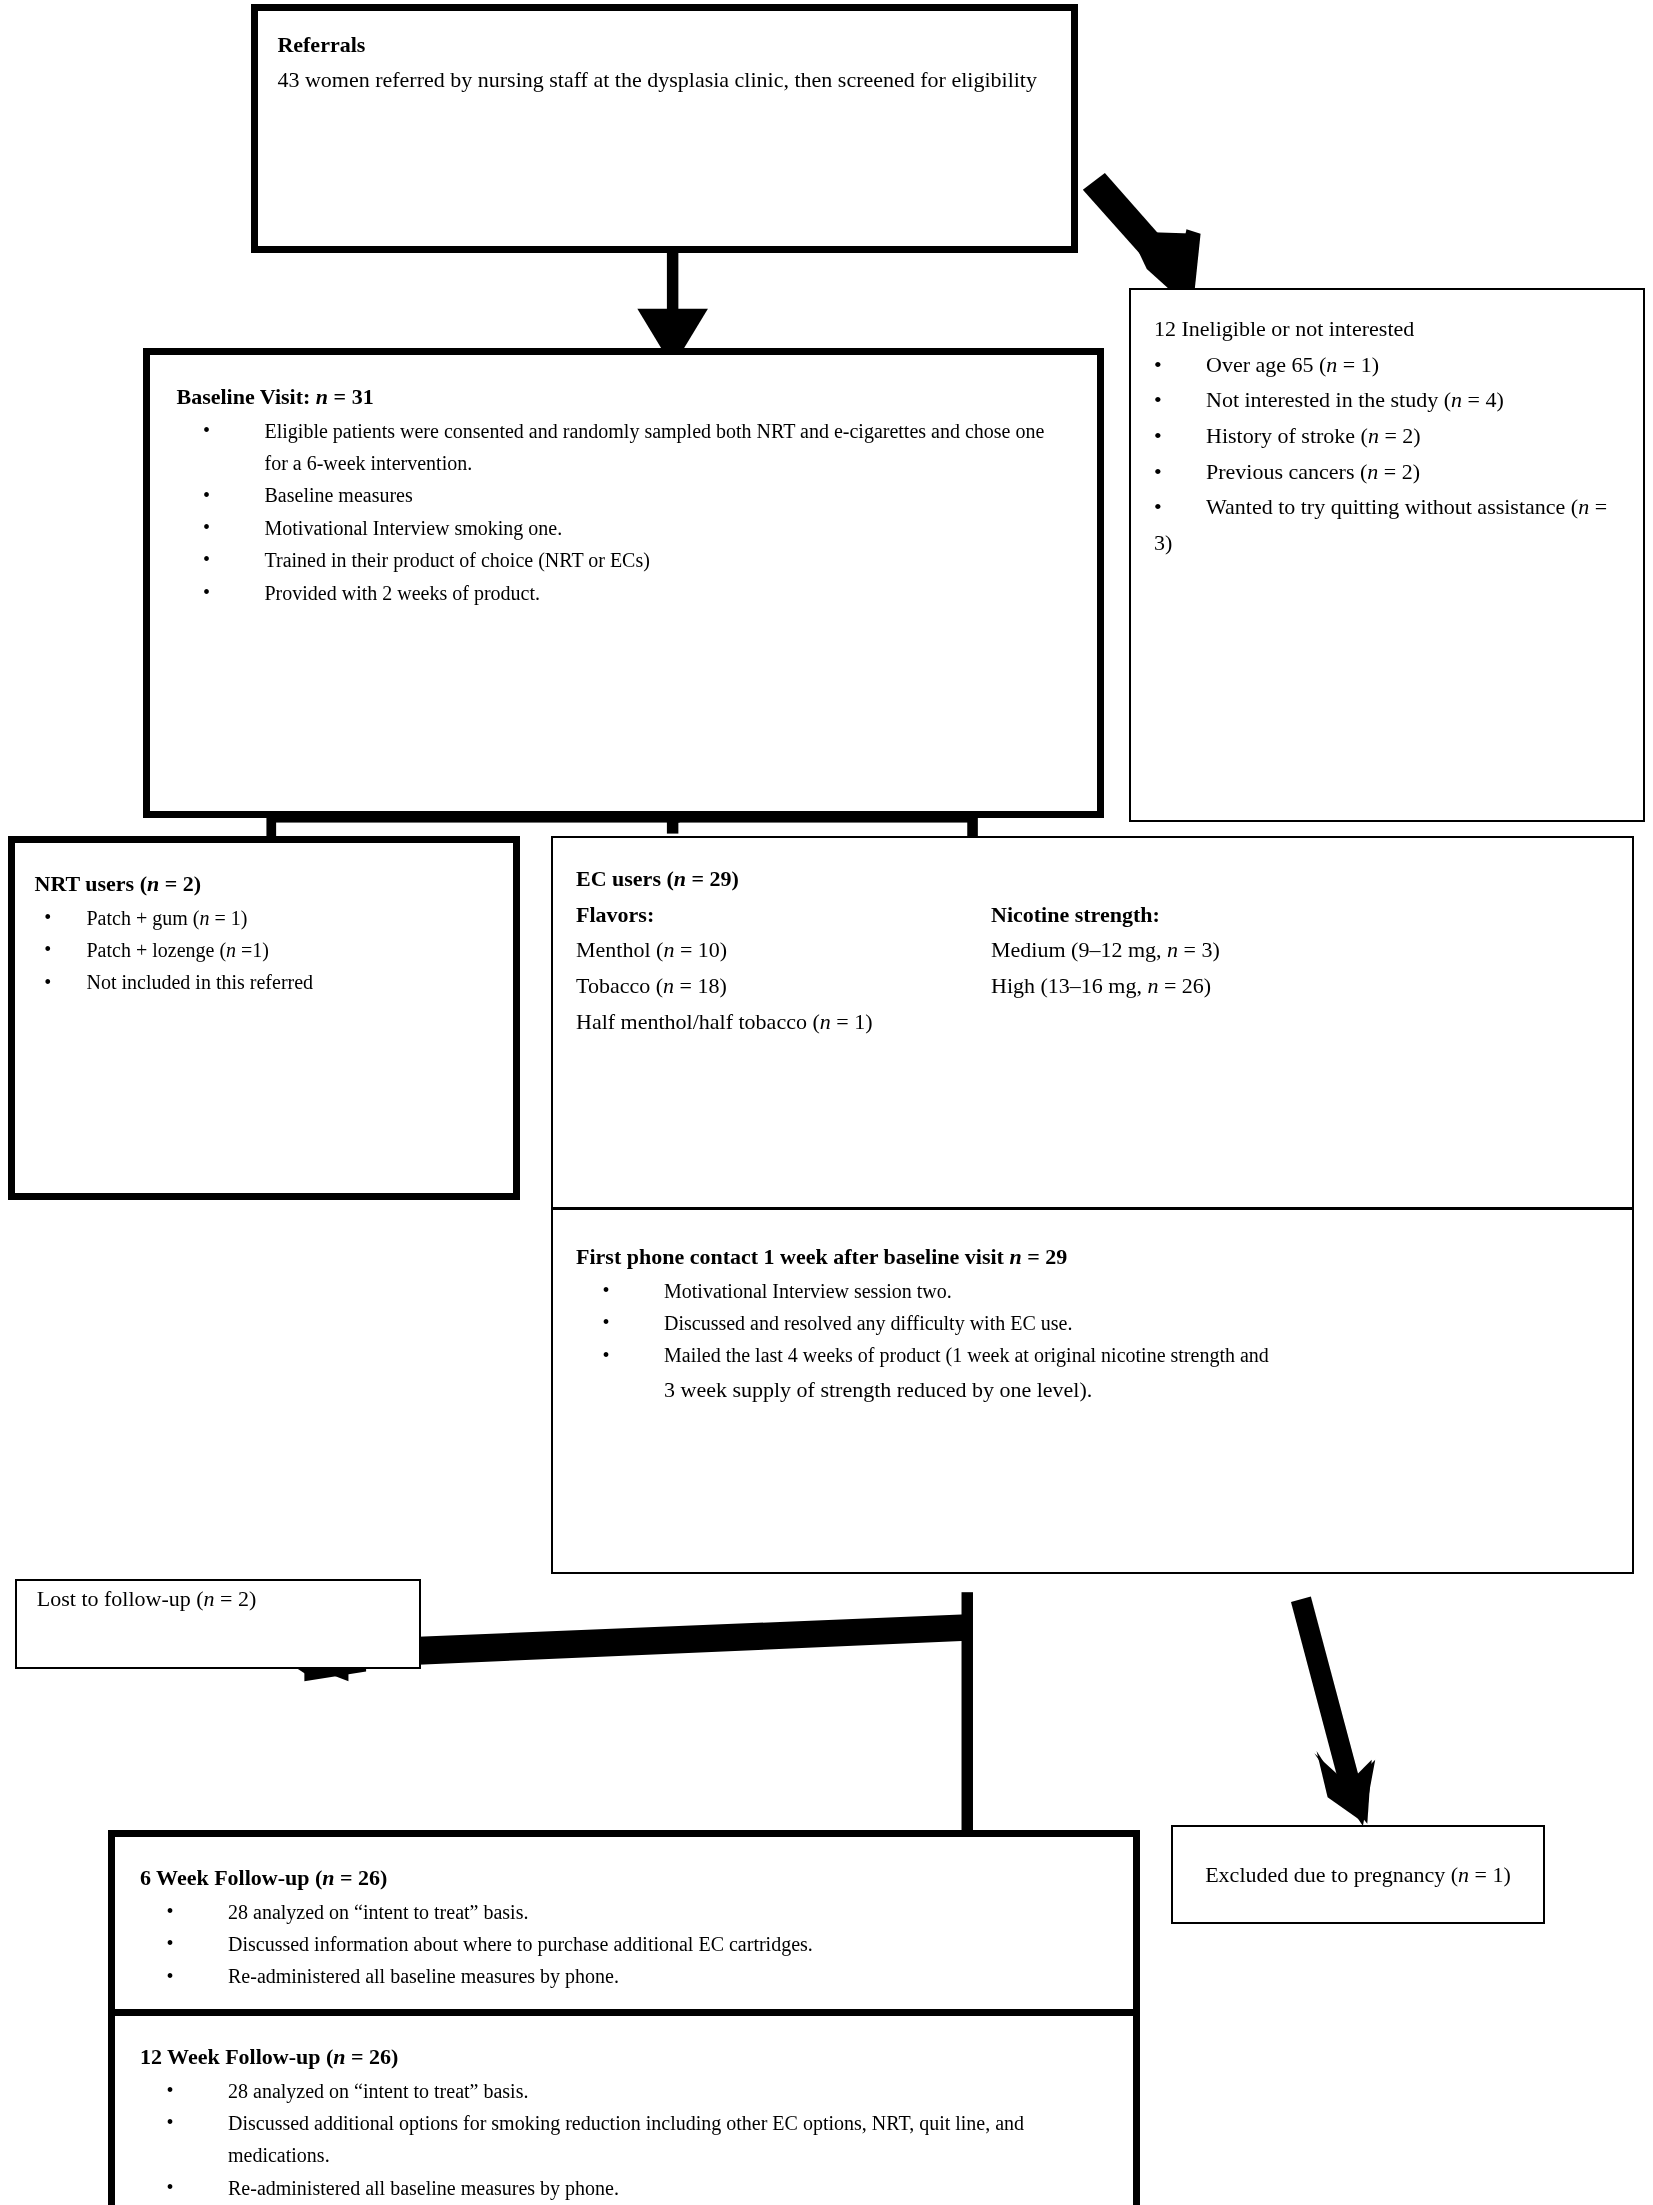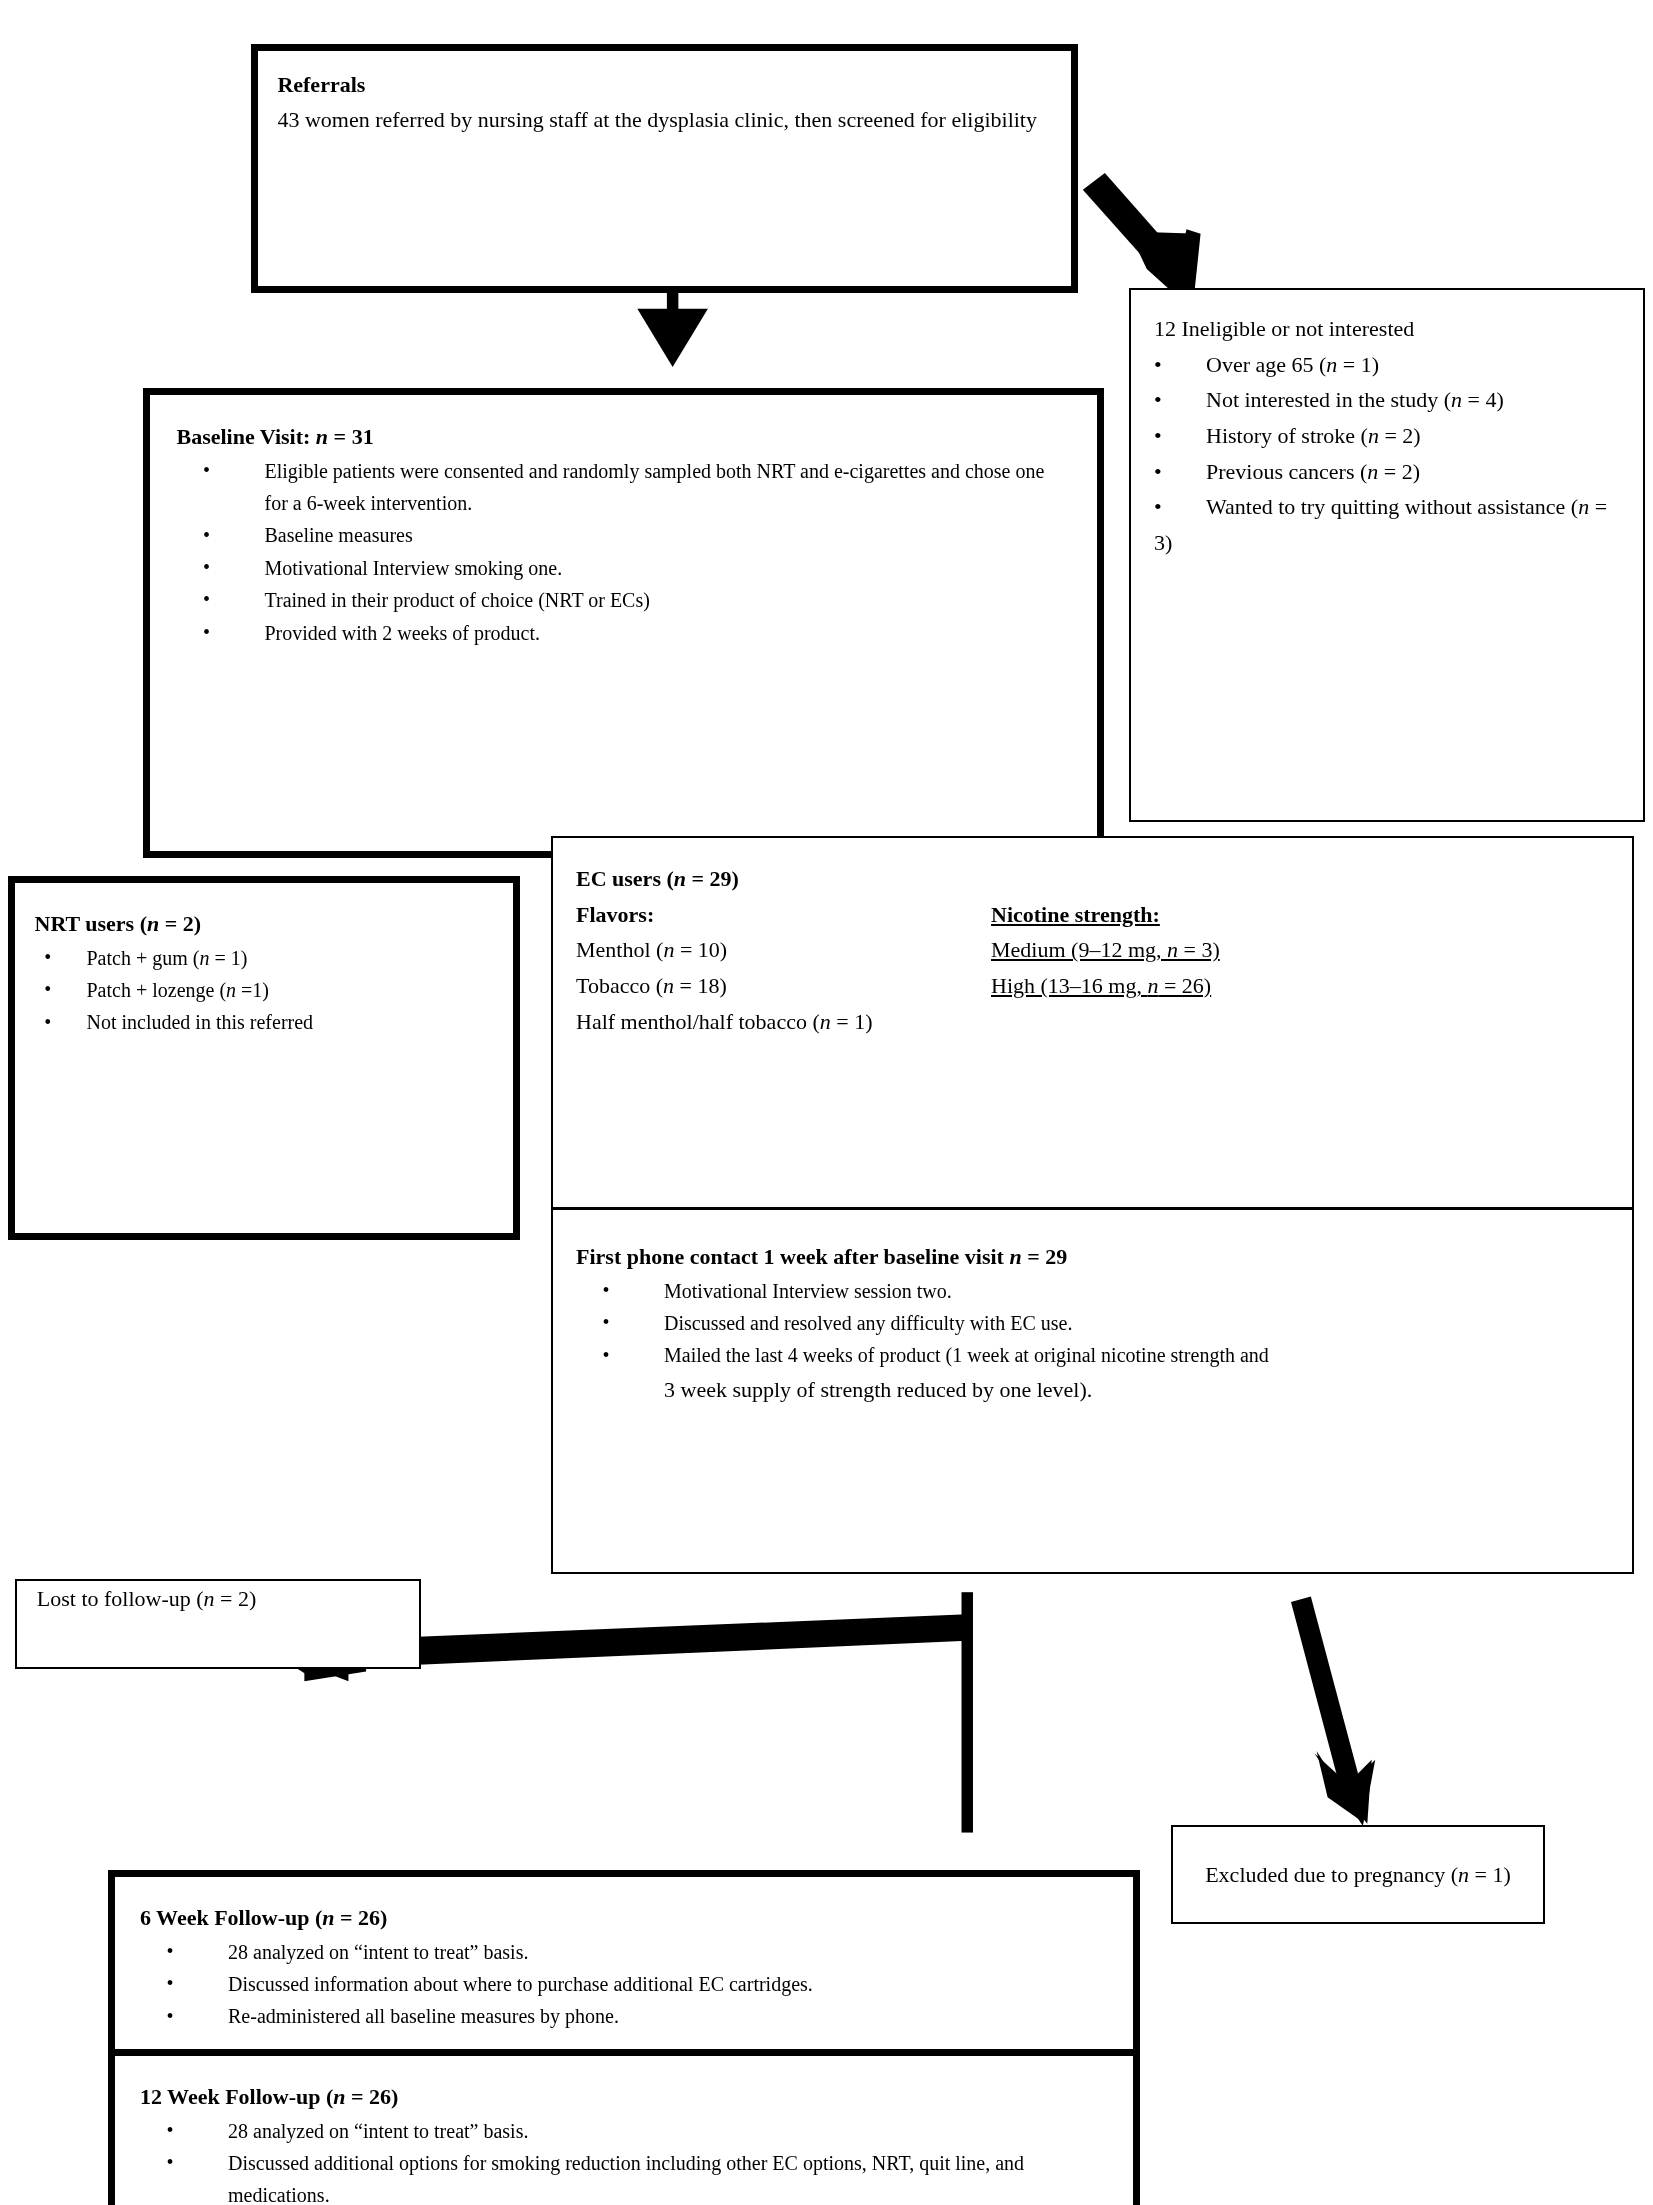--- a/index.html
+++ b/index.html
@@ -17,21 +17,21 @@
     height: 2297px;
     background: #ffffff;
     overflow: hidden;
   }
   .box {
     position: absolute;
     box-sizing: border-box;
     background: #ffffff;
     border: 2.2px solid #000000;
   }
-  .box.heavy { border-width: 7.5px; margin-top: 40px; }
+  .box.heavy { border-width: 7.5px; }
   .box.thin  { border-width: 2.2px; }
   .pad { padding: 16px 19.4px; }
 
   .ttl {
     font-weight: bold;
     font-size: 22px;
     line-height: 1.62;
     margin: 0;
   }
   .para {
@@ -69,21 +69,21 @@
     margin: 0;
     text-indent: 0px;
   }
   .hang .b { display: inline-block; width: 52px; }
 
   .two-col {
     display: flex;
     gap: 0px;
   }
   .col-a { width: 415px; flex: none; }
-  .col-b { flex: 1 1 auto; text-decoration: underline; }
+  .col-b { flex: 1 1 auto; }
   svg.overlay {
     position: absolute;
     left: 0; top: 0;
     width: 1654px;
     height: 2297px;
     pointer-events: none;
   }
 </style>
 </head>
 <body>

